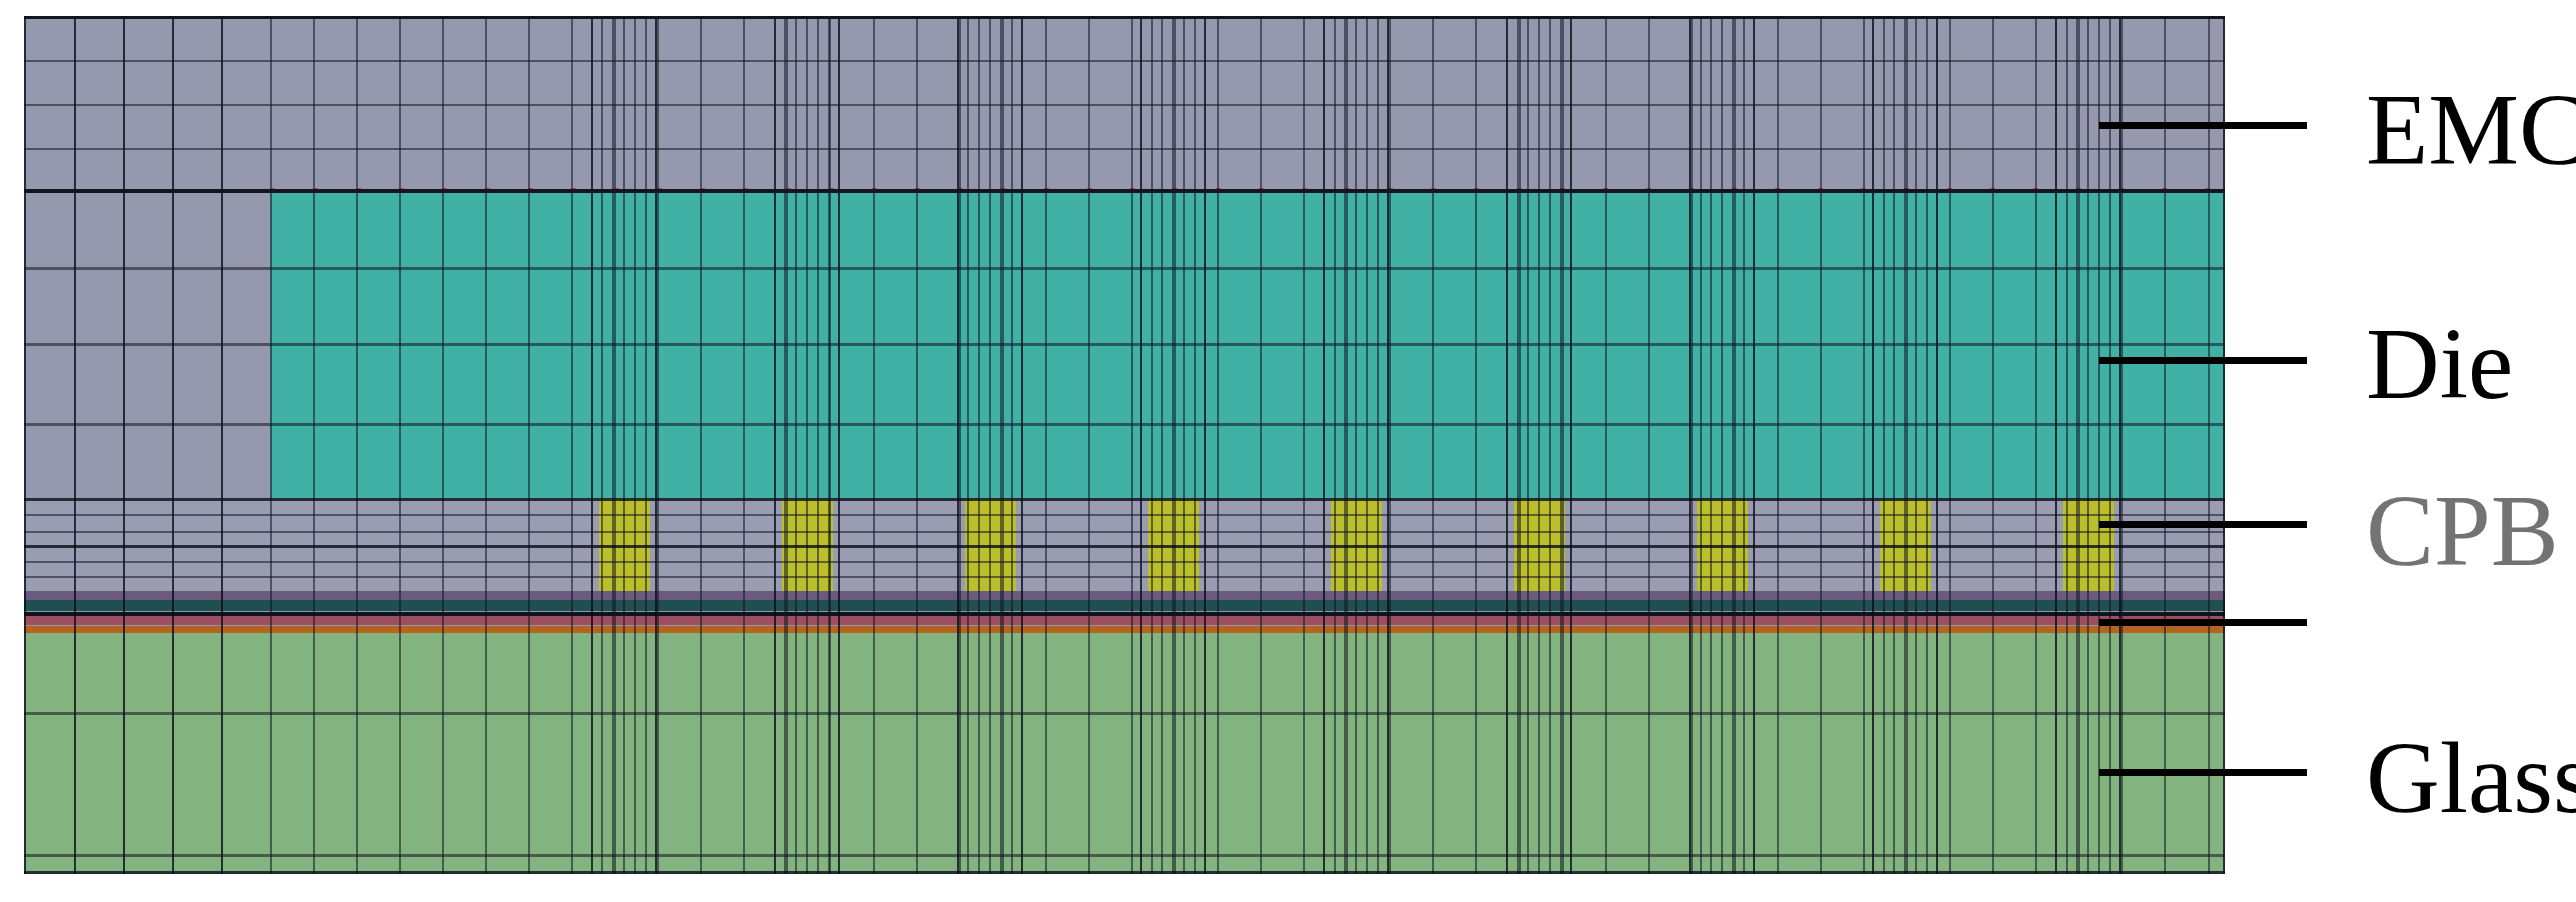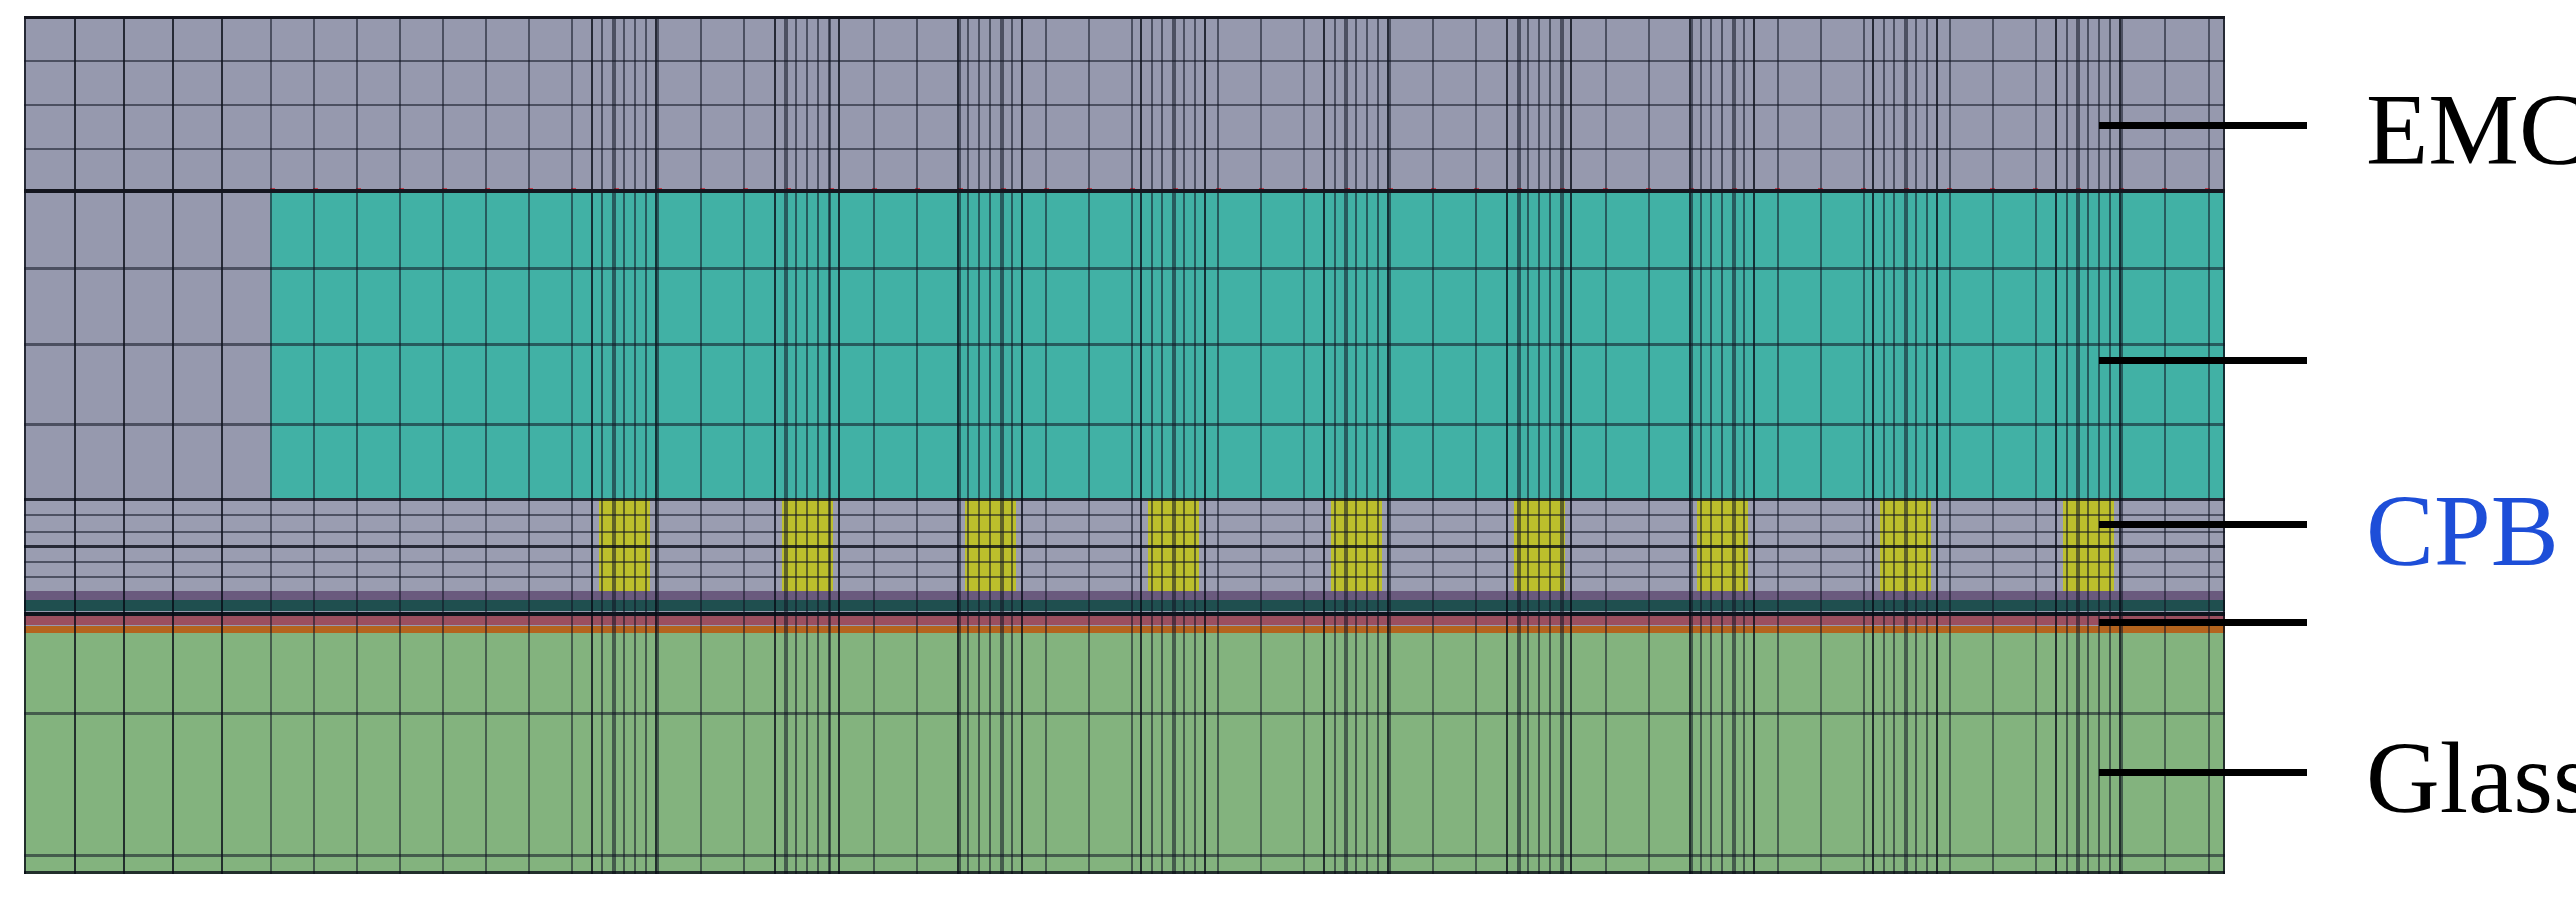--- a/index.html
+++ b/index.html
@@ -194,17 +194,18 @@
       <div class="gridline hline" style="left: 0px; top: 855px; width: 2201px; height: 2.9px; background: rgba(6, 10, 20, 0.78);"></div>
     </div>
 
   <div class="leader" id="leader-0" style="left: 2099px; top: 122px; width: 208px; height: 6.9px; background: rgb(0, 0, 0);"></div>
   <div class="leader" id="leader-1" style="left: 2099px; top: 357px; width: 208px; height: 6.9px; background: rgb(0, 0, 0);"></div>
   <div class="leader" id="leader-2" style="left: 2099px; top: 521px; width: 208px; height: 6.9px; background: rgb(0, 0, 0);"></div>
   <div class="leader" id="leader-3" style="left: 2099px; top: 619px; width: 208px; height: 6.9px; background: rgb(0, 0, 0);"></div>
   <div class="leader" id="leader-4" style="left: 2099px; top: 769px; width: 208px; height: 6.9px; background: rgb(0, 0, 0);"></div>
 
   <div class="layer-label" id="label-0" style="left: 2322px; top: 79px; font-size: 102px; line-height: 102px; color: rgb(0, 0, 0);">EMC</div>
-  <div class="layer-label" id="label-2" style="left: 2322px; top: 480px; font-size: 102px; line-height: 102px; color: #1d4ed8;">CPB</div>
+  <div class="layer-label" id="label-1" style="left: 2322px; top: 313px; font-size: 102px; line-height: 102px; color: rgb(0, 0, 0);">Die</div>
+  <div class="layer-label" id="label-2" style="left: 2322px; top: 480px; font-size: 102px; line-height: 102px; color: #737373;">CPB</div>
   <div class="layer-label" id="label-4" style="left: 2322px; top: 727px; font-size: 102px; line-height: 102px; color: rgb(0, 0, 0);">Glass</div>
 
 </div>
 
 
 </body></html>

